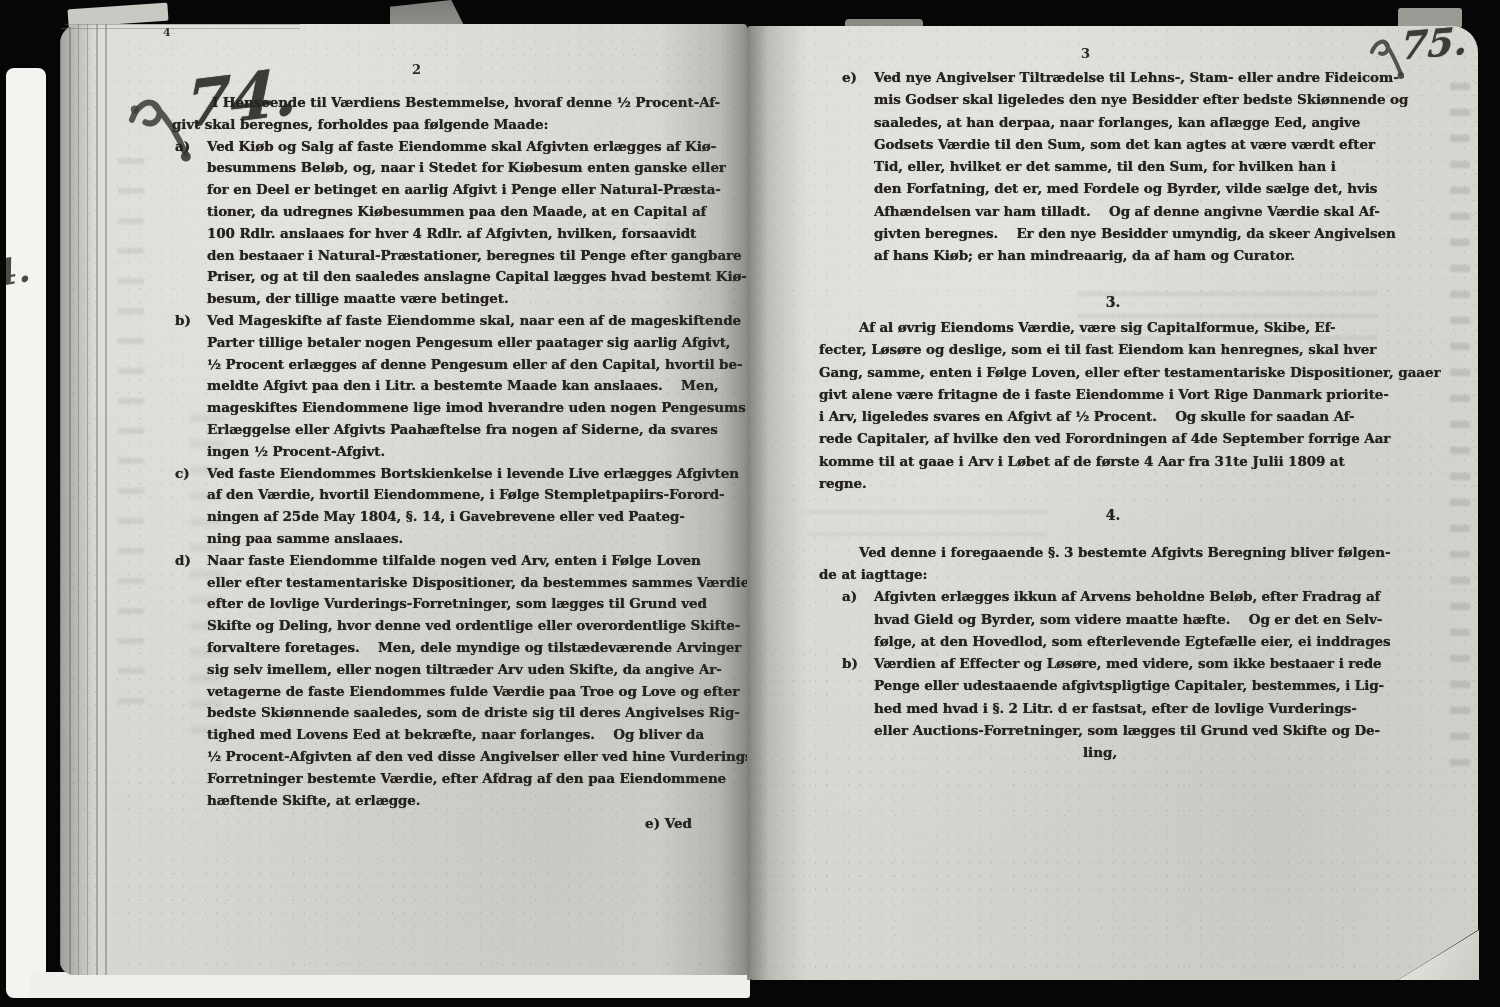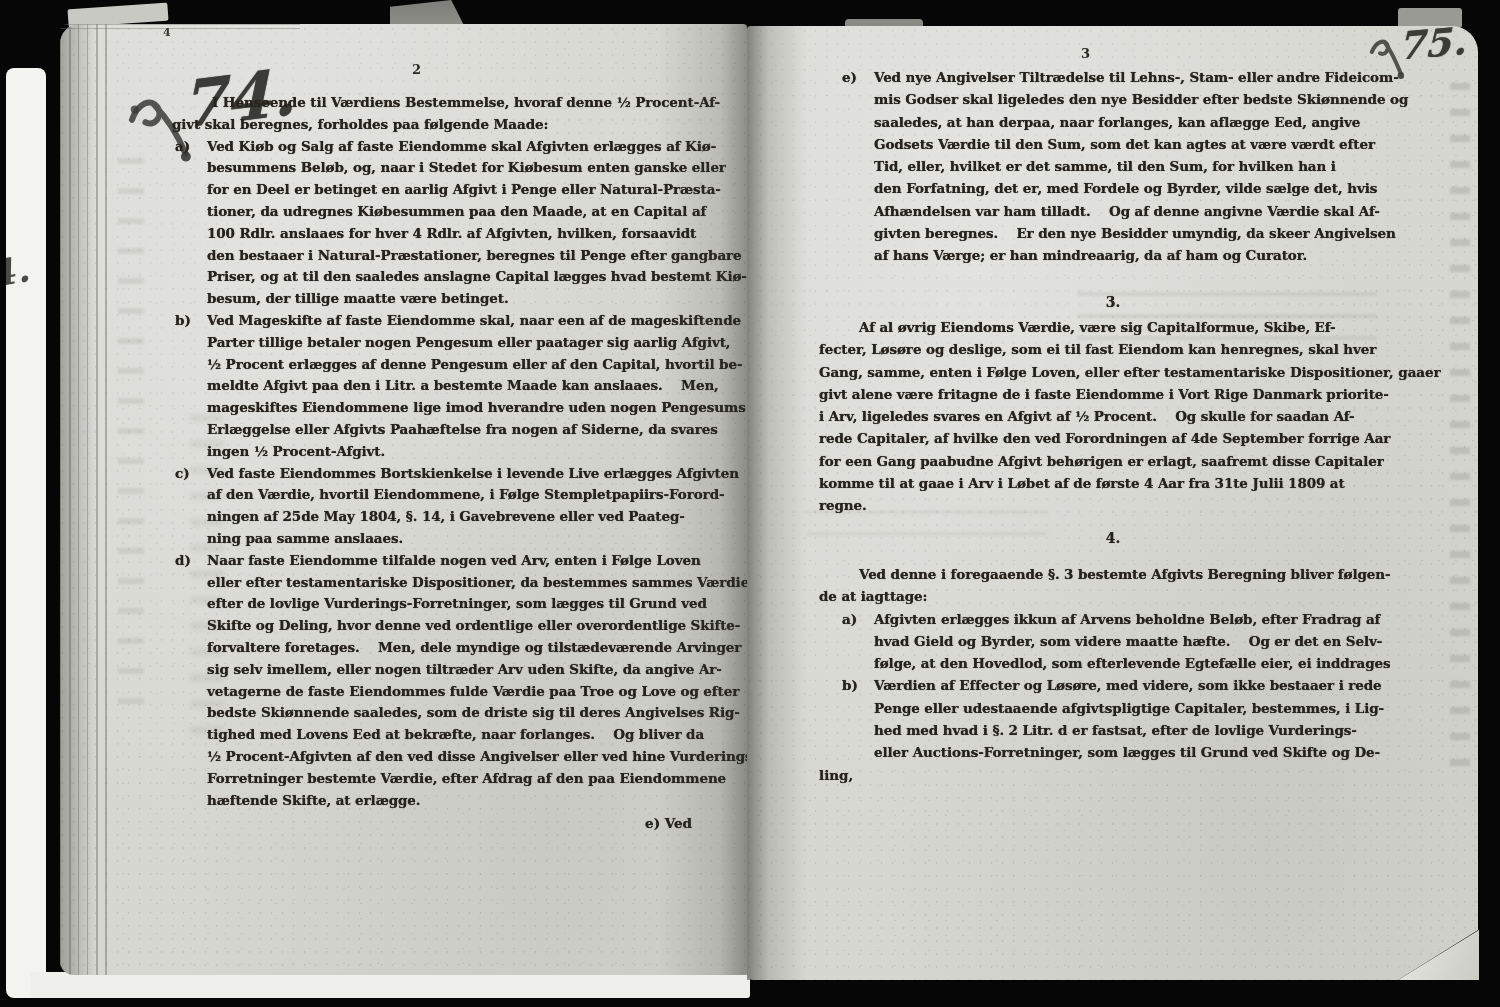--- a/index.html
+++ b/index.html
@@ -63,21 +63,21 @@
   .page-left .item{padding-left:35px;}
   .page-left .ilabel{position:absolute;left:3px;top:0;}
   .page-right .item{padding-left:55px;}
   .page-right .ilabel{position:absolute;left:23px;top:0;}
   .ilabel{font-weight:700;font-size:13.5px;line-height:21.8px;text-shadow:0 0 .7px rgba(32,29,24,.85);}
   .page-right .ilabel{line-height:22.3px;}
   .heading{text-align:center;font-weight:700;font-size:14px;line-height:22.3px;margin:24px 0 3px;
     text-shadow:0 0 .7px rgba(32,29,24,.85);}
   .heading-4{margin:10px 0 14px;}
   .catchword{text-align:right;padding-right:32px;font-weight:700;font-size:13.5px;line-height:21.8px;margin-top:2px;white-space:pre;text-shadow:0 0 .7px rgba(32,29,24,.85);}
-  .contword{text-align:left;padding-right:26px;font-weight:700;font-size:13.5px;line-height:22.3px;white-space:pre;text-shadow:0 0 .7px rgba(32,29,24,.85);}
+  .contword{text-align:center;padding-right:26px;font-weight:700;font-size:13.5px;line-height:22.3px;white-space:pre;text-shadow:0 0 .7px rgba(32,29,24,.85);}
 
   .pageno{position:absolute;font-weight:700;font-size:13px;color:#2b2822;}
   .pageno-left{left:352px;top:38px;}
   .pageno-right{left:334px;top:20px;}
   .sig-mark{position:absolute;left:103px;top:2px;font-size:11px;font-weight:700;color:#3a372f;}
 
   
   .hw{position:absolute;display:flex;align-items:flex-start;color:#3b3b38;}
   .hw-left{left:66px;top:46px;transform:rotate(-7deg);}
   .hw-left .hw-num{font-style:italic;font-weight:700;font-size:64px;line-height:1;transform:skewX(-8deg);
@@ -210,32 +210,31 @@
         <span class="ilabel">e)</span>
         <div>
             <div class="tline">Ved nye Angivelser Tiltrædelse til Lehns-, Stam- eller andre Fideicom-</div>
             <div class="tline">mis Godser skal ligeledes den nye Besidder efter bedste Skiønnende og</div>
             <div class="tline">saaledes, at han derpaa, naar forlanges, kan aflægge Eed, angive</div>
             <div class="tline">Godsets Værdie til den Sum, som det kan agtes at være værdt efter</div>
             <div class="tline">Tid, eller, hvilket er det samme, til den Sum, for hvilken han i</div>
             <div class="tline">den Forfatning, det er, med Fordele og Byrder, vilde sælge det, hvis</div>
             <div class="tline">Afhændelsen var ham tilladt.    Og af denne angivne Værdie skal Af-</div>
             <div class="tline">givten beregnes.    Er den nye Besidder umyndig, da skeer Angivelsen</div>
-            <div class="tline">af hans Værge; er han mindreaarig, da af ham og Curator.</div>
+            <div class="tline">af hans Kiøb; er han mindreaarig, da af ham og Curator.</div>
           </div>
       </div>
       <div class="heading">3.</div>
       <div class="para indent-first">
           <div class="tline">Af al øvrig Eiendoms Værdie, være sig Capitalformue, Skibe, Ef-</div>
           <div class="tline">fecter, Løsøre og deslige, som ei til fast Eiendom kan henregnes, skal hver</div>
           <div class="tline">Gang, samme, enten i Følge Loven, eller efter testamentariske Dispositioner, gaaer</div>
           <div class="tline">givt alene være fritagne de i faste Eiendomme i Vort Rige Danmark priorite-</div>
           <div class="tline">i Arv, ligeledes svares en Afgivt af ½ Procent.    Og skulle for saadan Af-</div>
           <div class="tline">rede Capitaler, af hvilke den ved Forordningen af 4de September forrige Aar</div>
-          <div class="tline">for een Gang paabudne Afgivt behørigen er erlagt, saafremt disse Capitaler</div>
           <div class="tline">komme til at gaae i Arv i Løbet af de første 4 Aar fra 31te Julii 1809 at</div>
           <div class="tline">regne.</div>
         </div>
       <div class="heading heading-4">4.</div>
       <div class="para indent-first">
           <div class="tline">Ved denne i foregaaende §. 3 bestemte Afgivts Beregning bliver følgen-</div>
           <div class="tline">de at iagttage:</div>
         </div>
       <div class="item">
         <span class="ilabel">a)</span>

